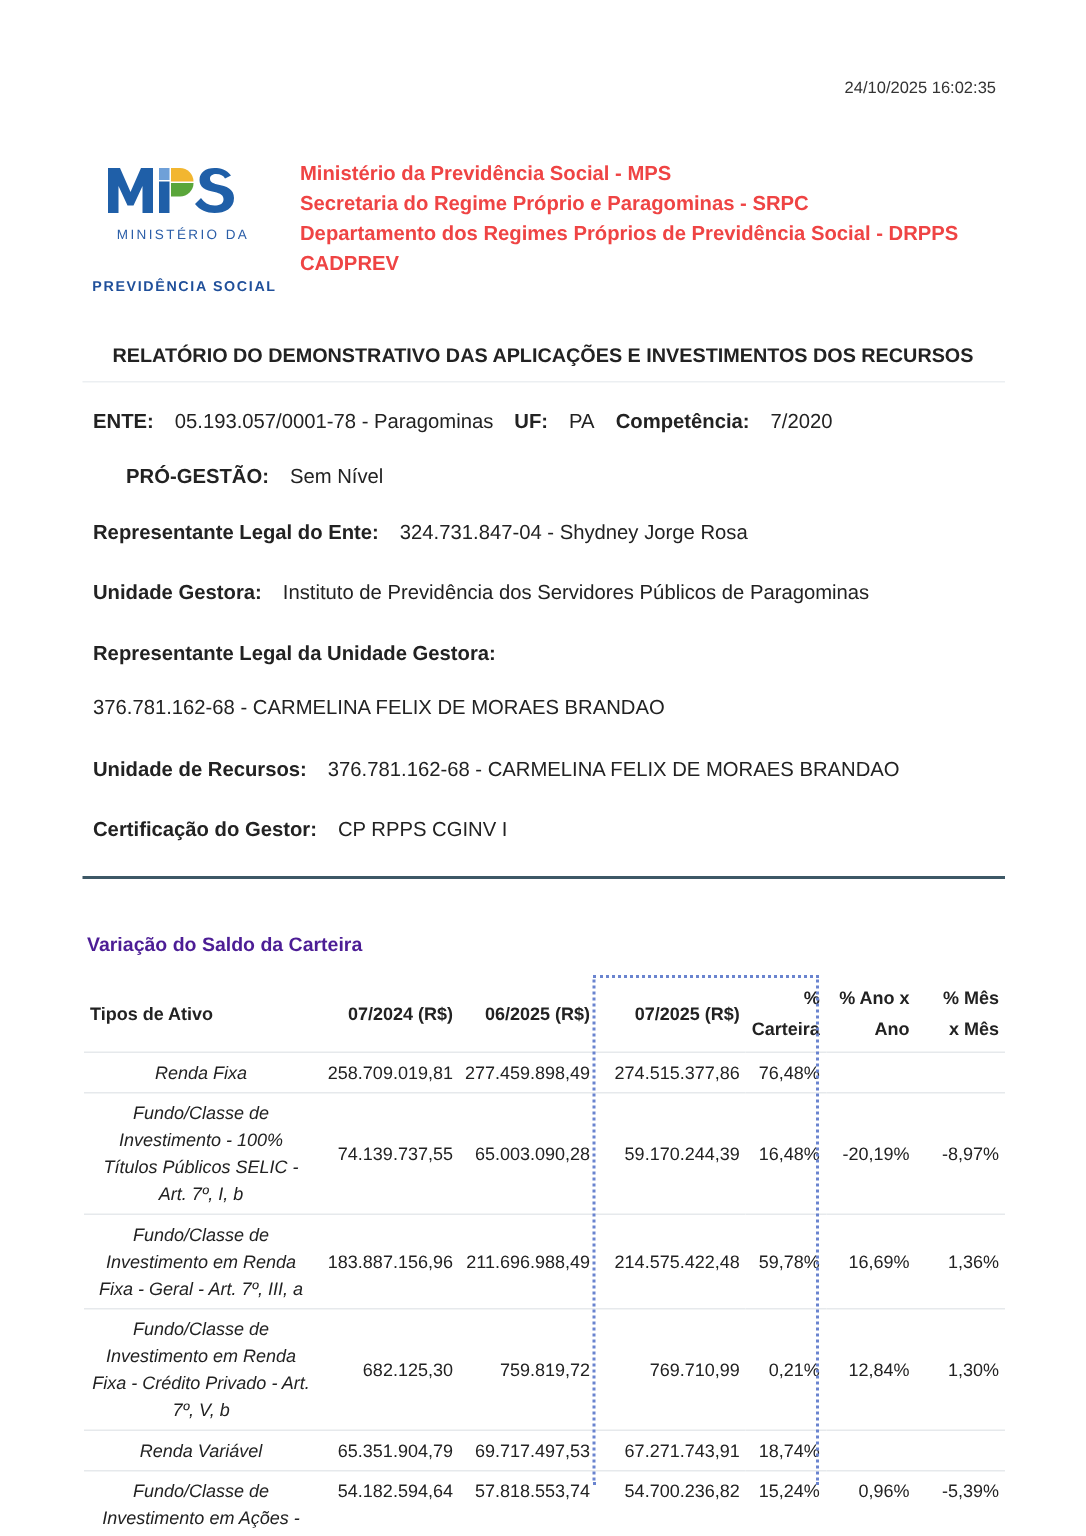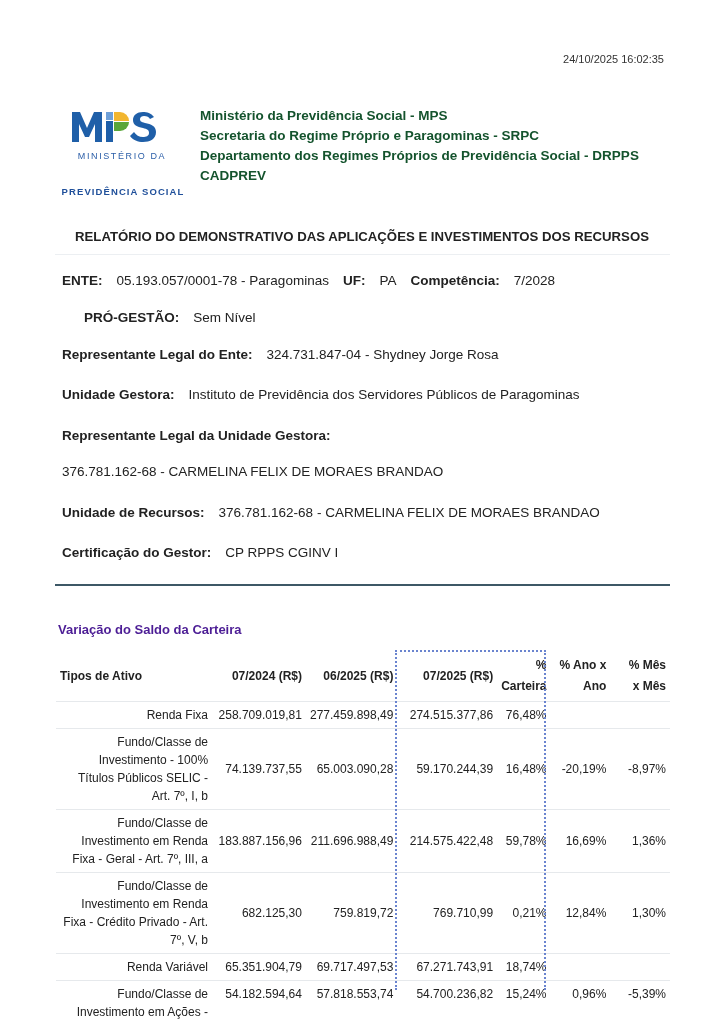--- a/index.html
+++ b/index.html
@@ -8,38 +8,38 @@
 
     .timestamp { position: absolute; top: 53px; right: 60px; font-size: 11px; color: #333; }
 
     .header { position: absolute; top: 106px; left: 58px; display: flex; align-items: flex-start; }
     .logo { width: 130px; height: 75px; position: relative; }
     .logo svg { display: block; }
     .logo-line1 { position: absolute; top: 45px; left: 14px; width: 100px; text-align: center; font-size: 9px; letter-spacing: 1.6px; color: #2b5ea8; }
     .logo-line2 { position: absolute; top: 58px; left: 0; width: 130px; text-align: center; font-size: 9.5px; font-weight: bold; letter-spacing: 1.1px; color: #1f4f9a; margin-top: 22px; }
 
     .org-lines { margin-left: 12px; margin-top: 0px; }
-    .org-line { font-size: 13.5px; font-weight: bold; color: #14532d; line-height: 20px; }
+    .org-line { font-size: 13.5px; font-weight: bold; color: #ef4444; line-height: 20px; }
 
     .report-title { position: absolute; top: 229px; left: 55px; width: 614px; text-align: center; font-size: 13.2px; font-weight: bold; color: #222; }
     .title-sep { position: absolute; top: 254px; left: 55px; width: 615px; height: 1px; background: #eceff2; }
 
     .field-row { position: absolute; left: 62px; font-size: 13.5px; color: #222; white-space: nowrap; }
     .field-row .lbl { font-weight: bold; margin-right: 14px; }
     .field-row .val { margin-right: 14px; }
 
     .section-divider { position: absolute; top: 584px; left: 55px; width: 615px; height: 2px; background: #3d5866; }
 
     .section-title { position: absolute; top: 622px; left: 58px; font-size: 13px; font-weight: bold; color: #4c1d95; }
 
     table.var { position: absolute; top: 651px; left: 56px; width: 614px; border-collapse: collapse; font-size: 12px; color: #222; }
     table.var th { font-weight: bold; text-align: right; vertical-align: middle; padding: 4px 4px; border-bottom: 1px solid #e6e9ec; line-height: 21px; }
     table.var th.first { text-align: left; padding-left: 4px; }
     table.var td { text-align: right; vertical-align: middle; padding: 4px 4px; border-bottom: 1px solid #e6e9ec; line-height: 18px; }
-    table.var td.first { text-align: right; }
+    table.var td.first { text-align: center; font-style: italic; }
     .col0 { width: 158px; }
     .col1 { width: 94px; }
     .col2 { width: 90px; }
     .col3 { width: 100px; }
     .col4 { width: 52px; }
     .col5 { width: 60px; }
     .col6 { width: 60px; }
     .hdr-stack { display: inline-block; text-align: right; }
 
     .highlight-box { position: absolute; top: 650px; left: 395px; width: 151px; height: 340px; border: 2px dotted #6a84cf; border-bottom: none; pointer-events: none; }
@@ -71,21 +71,21 @@
     <div class="org-line">Secretaria do Regime Próprio e Paragominas - SRPC</div>
     <div class="org-line">Departamento dos Regimes Próprios de Previdência Social - DRPPS</div>
     <div class="org-line">CADPREV</div>
   </div>
 </div>
 
 <div class="report-title">RELATÓRIO DO DEMONSTRATIVO DAS APLICAÇÕES E INVESTIMENTOS DOS RECURSOS</div>
 <div class="title-sep"></div>
 
 <div class="field-row" style="top:273px;">
-  <span class="lbl">ENTE:</span><span class="val">05.193.057/0001-78 - Paragominas</span><span class="lbl">UF:</span><span class="val">PA</span><span class="lbl">Competência:</span><span class="val">7/2028</span>
+  <span class="lbl">ENTE:</span><span class="val">05.193.057/0001-78 - Paragominas</span><span class="lbl">UF:</span><span class="val">PA</span><span class="lbl">Competência:</span><span class="val">7/2020</span>
 </div>
 
 <div class="field-row" style="top:310px;padding-left:22px;">
   <span class="lbl">PRÓ-GESTÃO:</span><span class="val">Sem Nível</span>
 </div>
 
 <div class="field-row" style="top:347px;">
   <span class="lbl">Representante Legal do Ente:</span><span class="val">324.731.847-04 - Shydney Jorge Rosa</span>
 </div>
 

